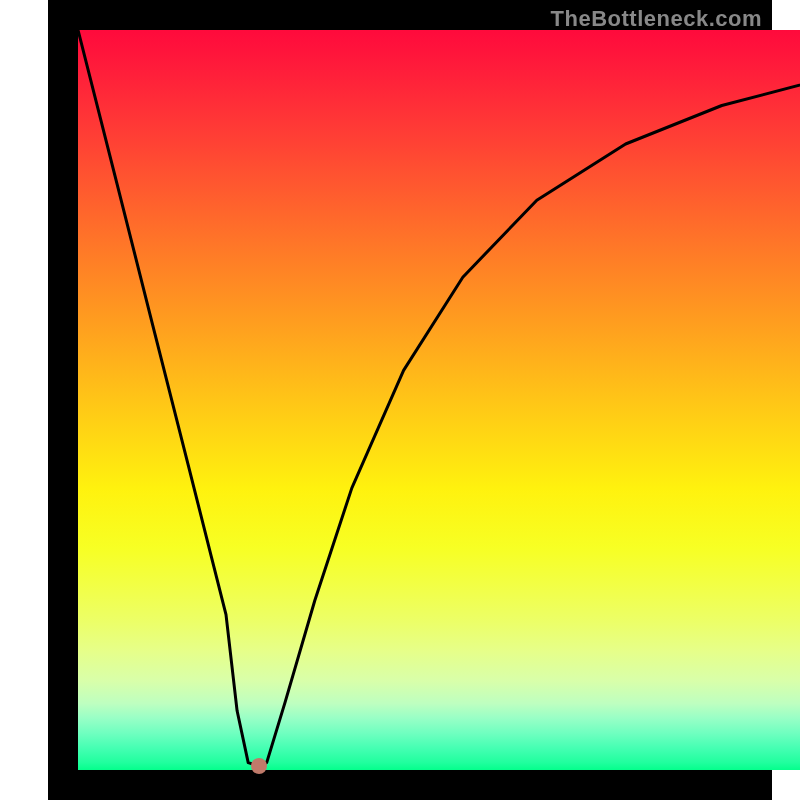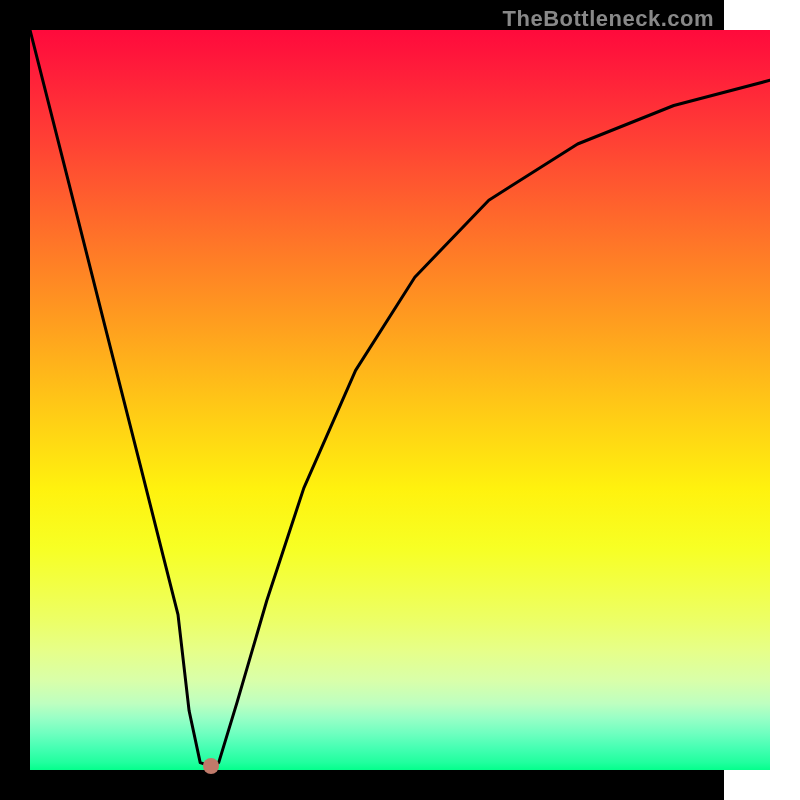--- a/index.html
+++ b/index.html
@@ -1,16 +1,16 @@
 <!DOCTYPE html>
 <html><head>
 <meta charset="utf-8">
 <style>
   html,body{margin:0;padding:0;width:800px;height:800px;overflow:hidden;background:#fff;}
-  .outer{position:relative;width:724px;height:800px;background:#000;}
+  .outer{position:relative;width:724px;height:800px;background:#000;margin-left:48px;}
   .plot{position:absolute;left:30px;top:30px;width:740px;height:740px;
     background:linear-gradient(to bottom,
       #ff0a3c 0%,
       #ff1f3a 6%,
       #ff3d35 14%,
       #ff5c2e 22%,
       #ff7a27 30%,
       #ff9820 38%,
       #ffb61a 46%,
       #ffd414 54%,

